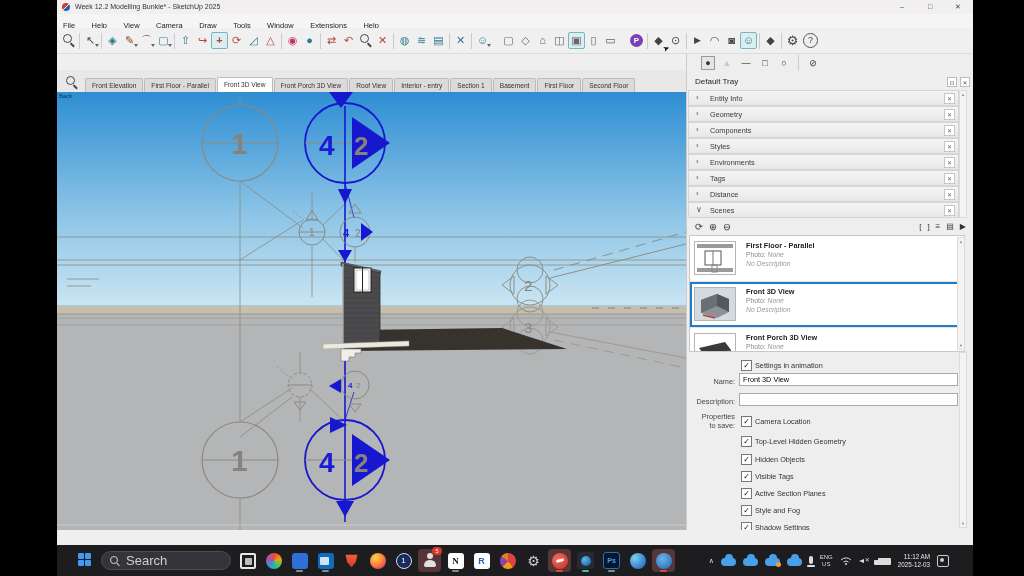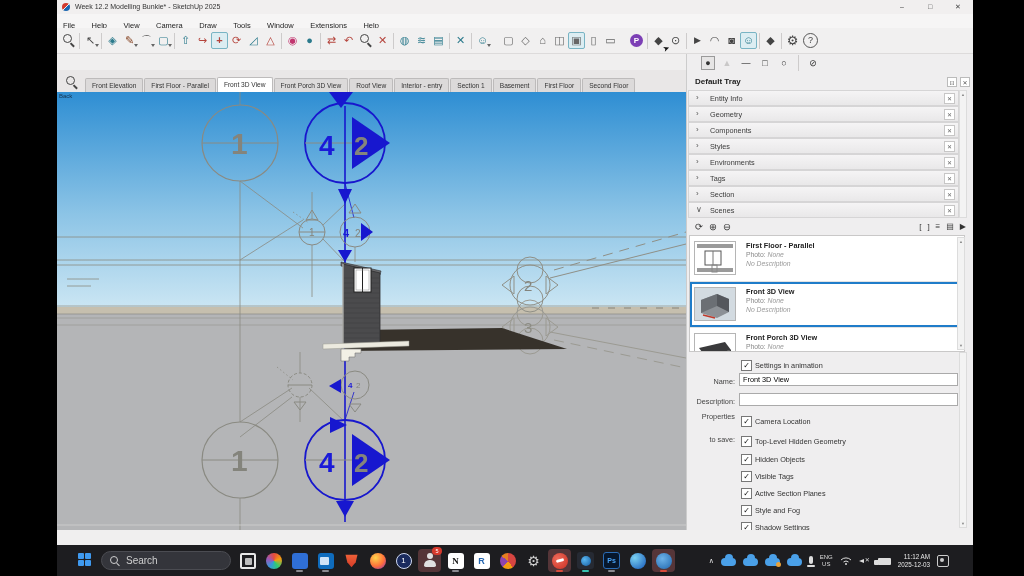--- a/index.html
+++ b/index.html
@@ -35,21 +35,21 @@
   .tab.active{background:#fff;position:relative;padding-bottom:4px}
   .canvas{position:absolute;left:0;top:38px;width:629px;height:438px;overflow:hidden}
   .backlbl{position:absolute;left:2px;top:1px;font-size:6px;color:#15324e;z-index:3}
   
   .rpanel{position:absolute;left:629px;top:54px;width:287px;height:476px;background:#efeeef;border-left:1px solid #cccccc;box-sizing:border-box}
   .minibar{position:absolute;left:0;top:-2px;width:287px;height:22px;display:flex;align-items:center;padding-left:14px;gap:5px;box-sizing:border-box}
   .msi{width:14px;height:14px;line-height:14px;text-align:center;font-size:9px;color:#333}
   .msi.selring{border:1px solid #9a9a9a;background:#e6e5e5;box-sizing:border-box;line-height:12px}
   .msi.lt{color:#c9c8c8}
   .trayhdr{position:absolute;left:0;top:20px;width:287px;height:16px}
-  .trayhdr .t{position:absolute;left:8px;top:0;font-size:8px;font-weight:bold;line-height:16px;color:#222}
+  .trayhdr .t{position:absolute;left:8px;top:0;font-size:8px;font-weight:normal;line-height:16px;color:#222}
   .thico{position:absolute;top:3px;width:10px;height:10px;border:1px solid #bbb;background:#fff;font-size:6px;line-height:10px;text-align:center;color:#555;box-sizing:border-box}
   .panels{position:absolute;left:1px;top:36px;width:271px}
   .prow{position:relative;height:16px;background:linear-gradient(#f5f4f5,#e9e8e9);border:1px solid #d6d5d6;box-sizing:border-box;margin-bottom:0px}
   .prow .ch{position:absolute;left:7px;top:0;font-size:8px;line-height:14px;color:#555}
   .prow .lb{position:absolute;left:21px;top:0;font-size:7.3px;line-height:15px;color:#3a3a3a}
   .prow .x{position:absolute;right:3px;top:2px;width:11px;height:11px;background:#fff;border:1px solid #c7c6c6;font-size:6px;line-height:10px;text-align:center;color:#666;box-sizing:border-box}
   .vscroll{position:absolute;width:8px;background:#f3f3f3;border:1px solid #dcdcdc;box-sizing:border-box}
   .vscroll .a{position:absolute;left:0;width:100%;text-align:center;font-size:4px;color:#888}
   .sctb{position:absolute;left:0;top:164px;width:287px;height:17px;display:flex;align-items:center;padding:0 8px;gap:6px;box-sizing:border-box}
   .sci{font-size:9.5px;color:#333;line-height:14px}
@@ -74,21 +74,21 @@
   .dlabel{position:absolute;left:736px;top:0;font-size:7.3px;line-height:14px;color:#333}
   .dinput{position:absolute;left:778px;top:1.5px;width:127px;height:11px;border:1px solid #b0afaf;background:#fff;font-size:7px;padding:0 3px;box-sizing:border-box;font-family:"Liberation Sans",sans-serif}
   
   .taskbar{position:absolute;left:0;top:545px;width:916px;height:31px;background:#1d1d20}
   .start{position:absolute;left:21px;top:8px;width:14px;height:14px;display:grid;grid-template-columns:6px 6px;grid-template-rows:6px 6px;gap:1px}
   .start span{background:#3f9af0;border-radius:1px}
   .tsearch{position:absolute;left:44px;top:6px;width:130px;height:19px;background:#34353b;border:1px solid #4b4c52;border-radius:10px;box-sizing:border-box}
   .tsearch .mg{position:absolute;left:8px;top:4px;width:10px;height:10px}
   .tsearch .mg::before{content:"";position:absolute;width:6px;height:6px;border:1.2px solid #cfcfcf;border-radius:50%}
   .tsearch .mg::after{content:"";position:absolute;width:4px;height:1.2px;background:#cfcfcf;transform:rotate(45deg);left:6px;top:8px}
-  .tsearch .tx{position:absolute;left:24px;top:0;font-size:10px;line-height:17px;color:#cfcfcf}
+  .tsearch .tx{position:absolute;left:24px;top:0;font-size:13px;line-height:17px;color:#cfcfcf}
   .ticons{position:absolute;left:179px;top:4px;display:flex;gap:3px}
   .tico{width:23px;height:23px;border-radius:4px;position:relative;display:flex;align-items:center;justify-content:center;flex:0 0 auto}.tico.hlred{background:#553538}
   .runbar{position:absolute;bottom:0px;left:8px;width:7px;height:2px;border-radius:1px;background:#8a8a90}
   .runbar.red{background:#d84a3a}.runbar.tealb{background:#37c2b0}
   .ic16{width:16px;height:16px;border-radius:3px;display:flex;align-items:center;justify-content:center;font-size:9px;font-weight:bold}
   .taskview{width:12px;height:12px;border:2px solid #e8e8e8;border-radius:2px;position:relative;background:#1d1d20}
   .taskview::after{content:"";position:absolute;left:3px;top:3px;width:7px;height:7px;background:#bdbdbd;border-radius:1px}
   .photosc{width:16px;height:16px;border-radius:50%;background:conic-gradient(#e74c3c,#f39c12,#2ecc71,#3498db,#9b59b6,#e74c3c)}
   .appblue{background:#2f6fd6;color:#fff}
   .outlook{background:#0f6cbd;position:relative}
@@ -424,21 +424,21 @@
         <span class="lb">Environments</span>
         <span class="x">✕</span>
       </div>
       <div class="prow">
         <span class="ch">›</span>
         <span class="lb">Tags</span>
         <span class="x">✕</span>
       </div>
       <div class="prow">
         <span class="ch">›</span>
-        <span class="lb">Section</span>
+        <span class="lb">Distance</span>
         <span class="x">✕</span>
       </div>
       <div class="prow">
         <span class="ch">∨</span>
         <span class="lb">Scenes</span>
         <span class="x">✕</span>
       </div>
     </div>
     <div class="vscroll" style="right:6px;top:36px;height:128px">
       <span class="a" style="top:1px">▲</span>
@@ -502,21 +502,21 @@
     </div>
 
     <div class="props">
       <span class="cb" style="left:54px;top:8px">✓</span>
       <span style="position:absolute;left:68px;top:9px">Settings in animation</span>
       <span class="plab" style="left:0;top:25px">Name:</span>
       <input class="pin" style="top: 21px;" value="Front 3D View">
       <span class="plab" style="left:0;top:45px">Description:</span>
       <input class="pin" style="top: 41px;" value="">
       <span class="plab" style="left:0;top:60px">Properties</span>
-      <span class="plab" style="left:0;top:83px">to save:</span>
+      <span class="plab" style="left:0;top:69px">to save:</span>
       <span class="cb" style="left:54px;top:64px">✓</span>
       <span style="position:absolute;left:68px;top:65px">Camera Location</span>
       <span class="cb" style="left:54px;top:84px">✓</span>
       <span style="position:absolute;left:68px;top:85px">Top-Level Hidden Geometry</span>
       <span class="cb" style="left:54px;top:102px">✓</span>
       <span style="position:absolute;left:68px;top:103px">Hidden Objects</span>
       <span class="cb" style="left:54px;top:119px">✓</span>
       <span style="position:absolute;left:68px;top:120px">Visible Tags</span>
       <span class="cb" style="left:54px;top:136px">✓</span>
       <span style="position:absolute;left:68px;top:137px">Active Section Planes</span>

